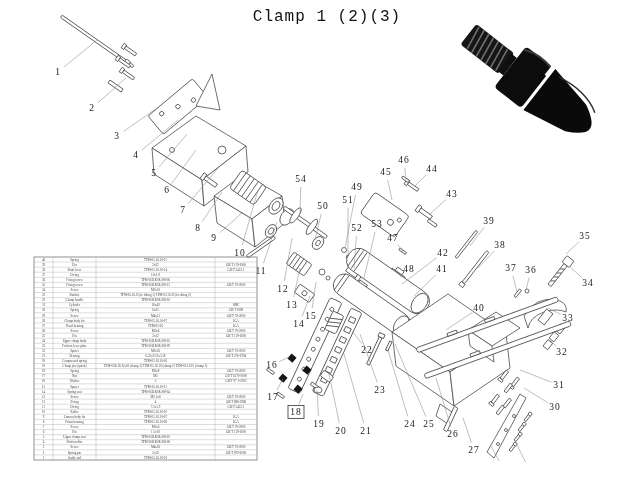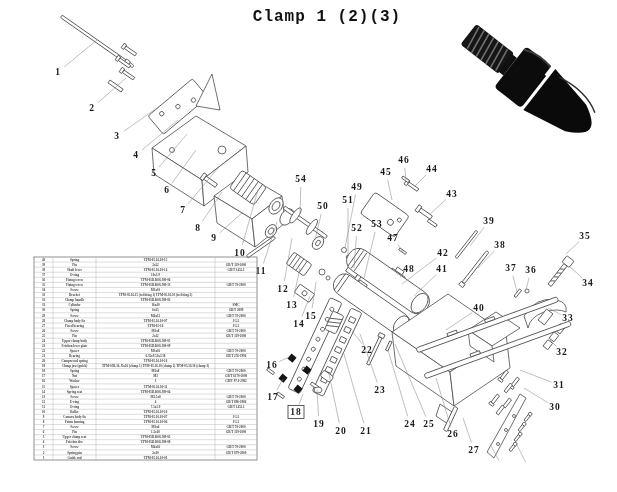--- a/index.html
+++ b/index.html
@@ -1,17 +1,17 @@
 <!DOCTYPE html>
 <html><head>
 <meta charset="utf-8">
 <style>
   html,body{margin:0;padding:0;background:#fff;}
   #page{position:relative;width:617px;height:462px;background:#ffffff;overflow:hidden;
-        font-family:"Liberation Serif",serif;font-weight:bold;}
+        font-family:"Liberation Serif",serif;}
   #title{position:absolute;top:8px;left:327px;transform:translateX(-50%);
          font-family:"Liberation Mono","DejaVu Sans Mono",monospace;
          font-size:16px;letter-spacing:1px;color:#111;white-space:nowrap;}
   svg{position:absolute;top:0;left:0;}
   .art{stroke:#4a4a4a;stroke-width:0.8;fill:#ffffff;}
   .artline{stroke:#4a4a4a;stroke-width:0.8;fill:none;}
   .leader{stroke:#8a8a8a;stroke-width:0.55;}
   .lbl{font-family:"Liberation Serif",serif;font-size:9.5px;fill:#1a1a1a;letter-spacing:1px;}
   .tcell{font-family:"Liberation Serif",serif;fill:#444;}
   .tline{stroke:#999;stroke-width:0.35;}

